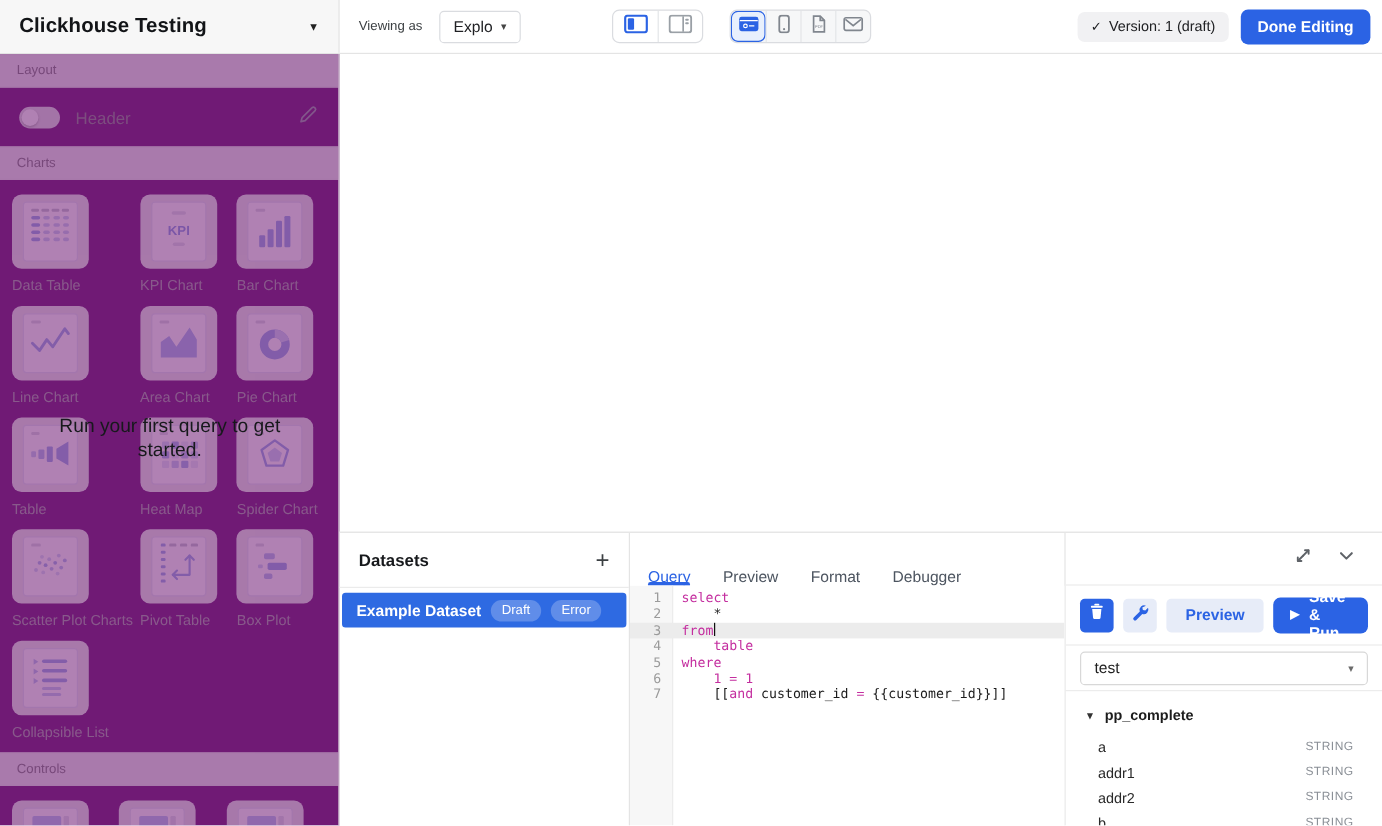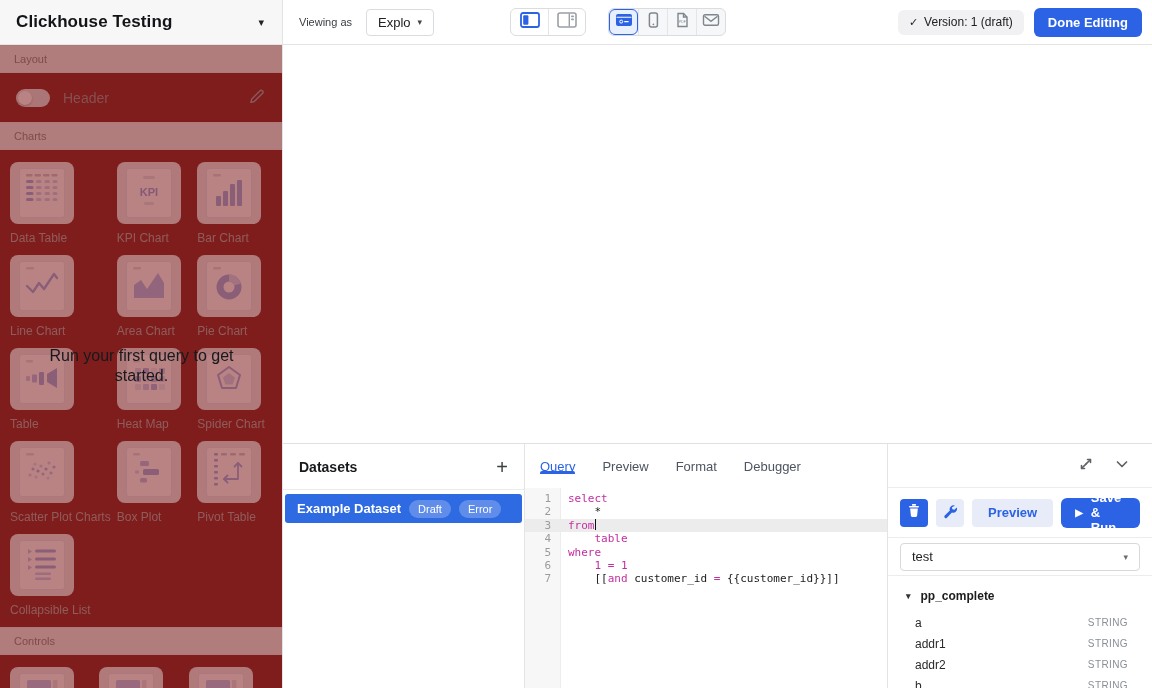--- a/index.html
+++ b/index.html
@@ -20,21 +20,21 @@
   .seg-group.g2 { margin-left:22px; background:#f6f7f8; }
   .seg { width:37px; display:flex; align-items:center; justify-content:center; }
   .seg + .seg { border-left:1px solid #e3e5e8; }
   .g2 .seg { width:29px; }
   .seg.selected { background:#e8f0fd; outline:1.5px solid #2b63e4; outline-offset:-1.5px; border-radius:6px; }
   .version-pill { margin-left:auto; height:25px; background:#f1f1f3; border-radius:6px; display:flex; align-items:center; gap:6px; padding:0 11px; font-size:12px; color:#202124; }
   .check { font-size:11px; color:#202124; }
   .btn-done { margin-left:10px; height:29px; background:#2b63e4; color:#fff; border-radius:6px; display:flex; align-items:center; padding:4px 14px; font-size:13px; font-weight:700; }
 
   
-  .sidebar { position:absolute; left:0; top:45px; width:283px; bottom:0; background:#7f1d1d; border-right:1px solid #e4e4e4; overflow:hidden; }
+  .sidebar { position:absolute; left:0; top:45px; width:283px; bottom:0; background:#701a75; border-right:1px solid #e4e4e4; overflow:hidden; }
   .sidebar-inner { opacity:.45; }
   .side-section-header { height:28px; display:flex; align-items:center; padding:0 14px; background:#efefef; border-top:1px solid #eaeaea; border-bottom:1px solid #eaeaea; font-size:11px; color:#828282; }
   .header-row { height:49px; display:flex; align-items:center; padding:0 16px; }
   .toggle { width:34px; height:18px; border-radius:9px; background:#e2e2e4; position:relative; flex:none; }
   .toggle .knob { position:absolute; left:2px; top:2px; width:14px; height:14px; border-radius:50%; background:#fff; box-shadow:0 1px 2px rgba(0,0,0,.25); }
   .header-row .lbl { margin-left:13px; font-size:14px; color:#8d8d8d; }
   .header-row .pencil { margin-left:auto; }
   .charts-grid { display:grid; grid-template-columns:repeat(3,1fr); gap:10px 6px; padding:12px 10px 10px; }
   .chart-item { display:flex; flex-direction:column; align-items:flex-start; }
   .tile { width:64px; height:62px; background:#ececec; border-radius:8px; display:flex; align-items:center; justify-content:center; }
@@ -49,21 +49,21 @@
   
   .bottom { position:absolute; left:283px; top:443px; right:0; bottom:0; border-top:1px solid #e0e0e0; display:flex; background:#fff; }
   .datasets-col { width:242px; flex:none; border-right:1px solid #e4e4e4; display:flex; flex-direction:column; }
   .datasets-head { height:46px; flex:none; display:flex; align-items:center; justify-content:space-between; padding:0 16px; border-bottom:1px solid #ebebeb; }
   .datasets-title { font-size:14px; font-weight:700; color:#17191c; }
   .plus { font-size:20px; font-weight:300; color:#3c4043; line-height:1; }
   .dataset-item { margin:4px 2px 0; height:29px; border-radius:3px; background:#2e6ae2; color:#fff; display:flex; align-items:center; padding:0 8px 0 12px; gap:8px; font-size:13px; font-weight:600; }
   .badge { background:rgba(255,255,255,.24); border-radius:10px; padding:3px 9px; font-size:11px; font-weight:500; }
 
   .editor-col { flex:1; border-right:1px solid #e4e4e4; display:flex; flex-direction:column; min-width:0; }
-  .tabs { height:44px; flex:none; display:flex; align-items:center; padding-left:15px; gap:27px; }
+  .tabs { height:44px; flex:none; display:flex; align-items:flex-end; padding-left:15px; gap:27px; }
   .tab { display:flex; align-items:center; font-size:13px; color:#4d5560; position:relative; }
   .tab.active { color:#2b63e4; }
   .tab.active::after { content:""; position:absolute; left:0; right:0; bottom:0; height:3px; background:#2b63e4; border-radius:2px 2px 0 0; }
   .editor { position:relative; flex:1; background:#fff; padding-top:4px; overflow:hidden; }
   .gutter-bg { position:absolute; left:0; top:0; bottom:0; width:36px; background:#f7f7f7; border-right:1px solid #ececec; }
   .code-line { position:relative; display:flex; line-height:13.4px; font-family:"DejaVu Sans Mono", monospace; font-size:11px; }
   .code-line.active { background:#ececec; }
   .ln { width:36px; flex:none; text-align:right; padding-right:10px; color:#9b9b9b; }
   .src { white-space:pre; color:#1b1b1b; padding-left:7px; }
   .tok-kw { color:#c42e9f; }
@@ -335,36 +335,20 @@
                   </g>
                 </svg></span>
             </div>
           </div>
           <div class="chart-label">Scatter Plot Charts</div>
         </div>
         <div class="chart-item">
           <div class="tile">
             <div class="card">
               <span><svg width="36" height="40" viewBox="0 0 36 40">
-                  <rect x="2" y="3" width="7" height="2.5" rx="1" fill="#d9dce3"></rect>
-                  <g fill="#9aaee8">
-                    <rect x="9" y="11" width="9" height="5" rx="1.5" opacity=".75"></rect>
-                    <rect x="12" y="19" width="16" height="6" rx="1.5"></rect>
-                    <rect x="9" y="28" width="7" height="4.5" rx="1.5" opacity=".75"></rect>
-                    <rect x="4" y="20.5" width="4" height="3" rx="1" opacity=".5"></rect>
-                  </g>
-                </svg></span>
-            </div>
-          </div>
-          <div class="chart-label">Box Plot</div>
-        </div>
-        <div class="chart-item">
-          <div class="tile">
-            <div class="card">
-              <span><svg width="36" height="40" viewBox="0 0 36 40">
                   <g fill="#c3c7d1">
                     <rect x="10" y="3" width="6" height="2.5" rx="1"></rect>
                     <rect x="19" y="3" width="6" height="2.5" rx="1"></rect>
                     <rect x="28" y="3" width="6" height="2.5" rx="1"></rect>
                   </g>
                   <g fill="#9aaee8">
                     <rect x="3" y="3" width="4" height="2.5" rx="1"></rect>
                     <rect x="3" y="9" width="4" height="2.5" rx="1"></rect>
                     <rect x="3" y="15" width="4" height="2.5" rx="1"></rect>
                     <rect x="3" y="21" width="4" height="2.5" rx="1"></rect>
@@ -373,20 +357,36 @@
                   </g>
                   <g stroke="#9aaee8" stroke-width="1.8" fill="none" stroke-linecap="round" stroke-linejoin="round">
                     <path d="M27,13 L27,29 L13,29"></path>
                     <path d="M23.5,16.5 L27,13 L30.5,16.5"></path>
                     <path d="M16.5,25.5 L13,29 L16.5,32.5"></path>
                   </g>
                 </svg></span>
             </div>
           </div>
           <div class="chart-label">Pivot Table</div>
+        </div>
+        <div class="chart-item">
+          <div class="tile">
+            <div class="card">
+              <span><svg width="36" height="40" viewBox="0 0 36 40">
+                  <rect x="2" y="3" width="7" height="2.5" rx="1" fill="#d9dce3"></rect>
+                  <g fill="#9aaee8">
+                    <rect x="9" y="11" width="9" height="5" rx="1.5" opacity=".75"></rect>
+                    <rect x="12" y="19" width="16" height="6" rx="1.5"></rect>
+                    <rect x="9" y="28" width="7" height="4.5" rx="1.5" opacity=".75"></rect>
+                    <rect x="4" y="20.5" width="4" height="3" rx="1" opacity=".5"></rect>
+                  </g>
+                </svg></span>
+            </div>
+          </div>
+          <div class="chart-label">Box Plot</div>
         </div>
         <div class="chart-item">
           <div class="tile">
             <div class="card">
               <span><svg width="36" height="40" viewBox="0 0 36 40">
                   <g fill="#9aaee8">
                     <path d="M4,6 l4,2.5 -4,2.5 Z" opacity=".7"></path>
                     <rect x="11" y="6.5" width="21" height="3" rx="1.5"></rect>
                     <path d="M4,14 l4,2.5 -4,2.5 Z" opacity=".7"></path>
                     <rect x="11" y="14.5" width="21" height="3" rx="1.5"></rect>

